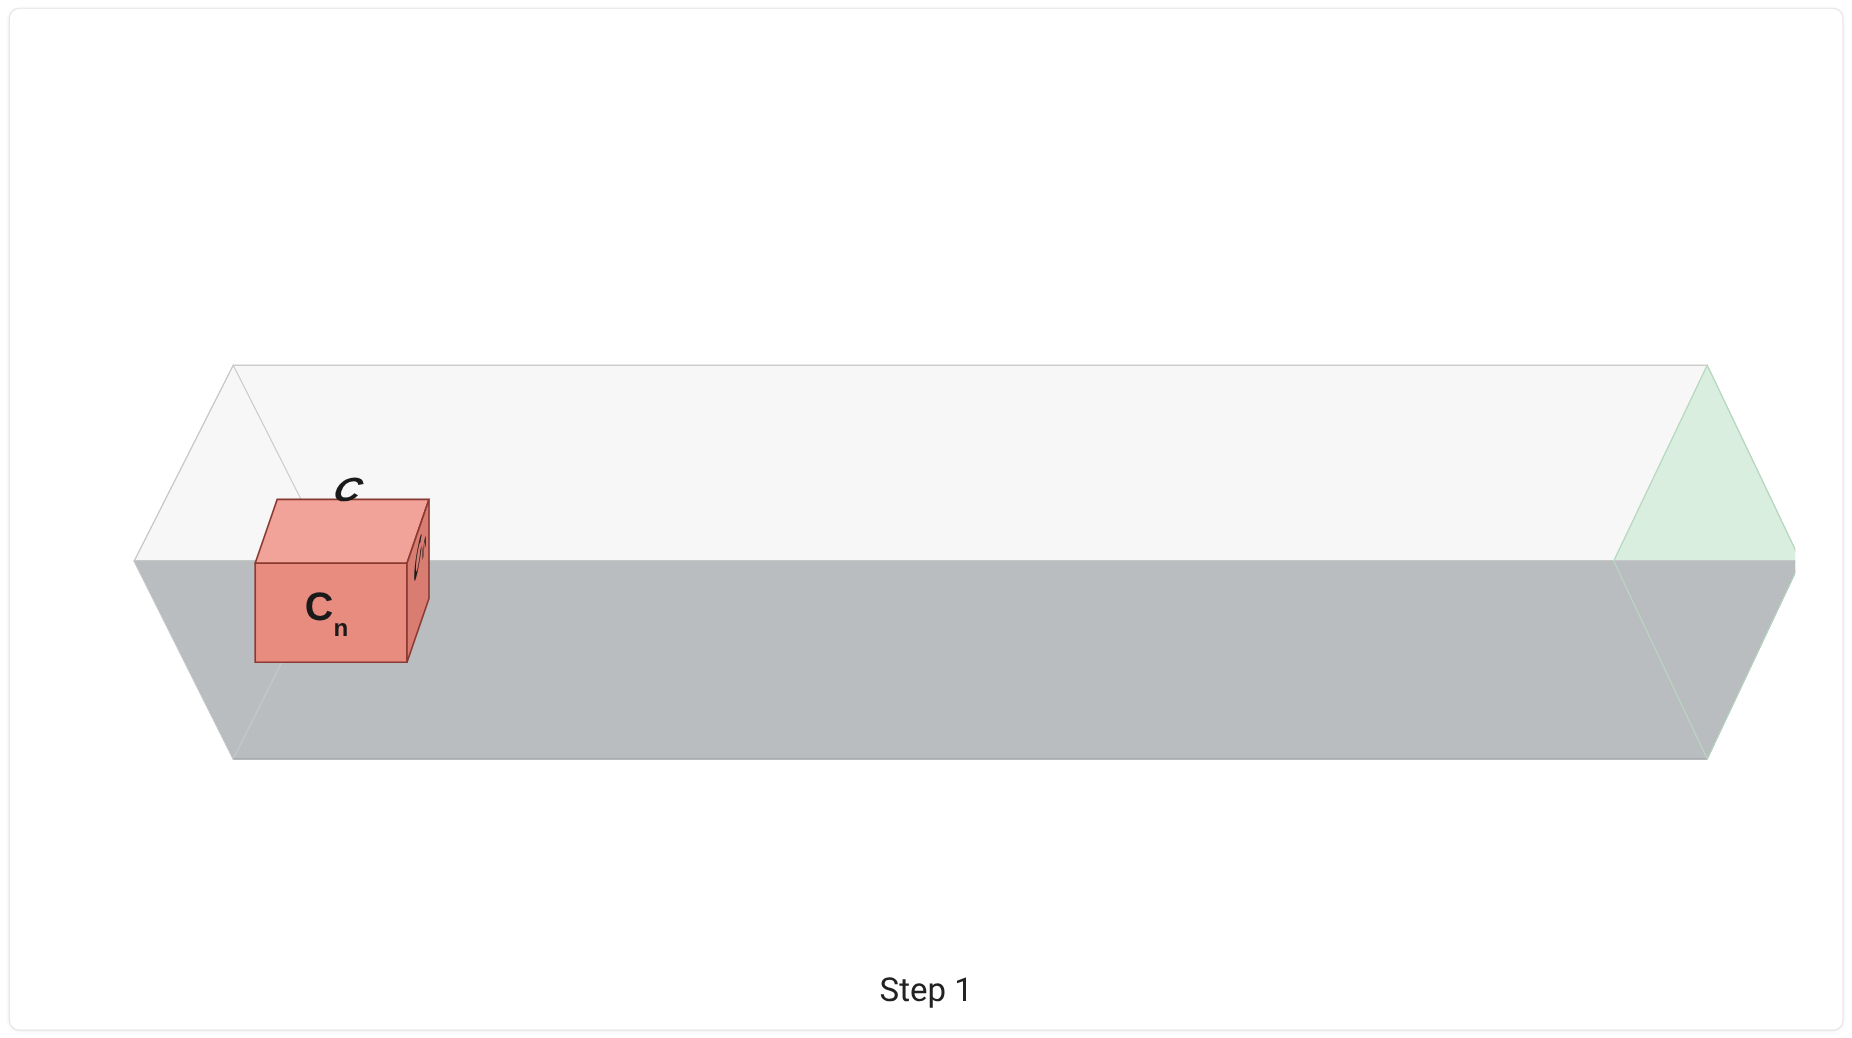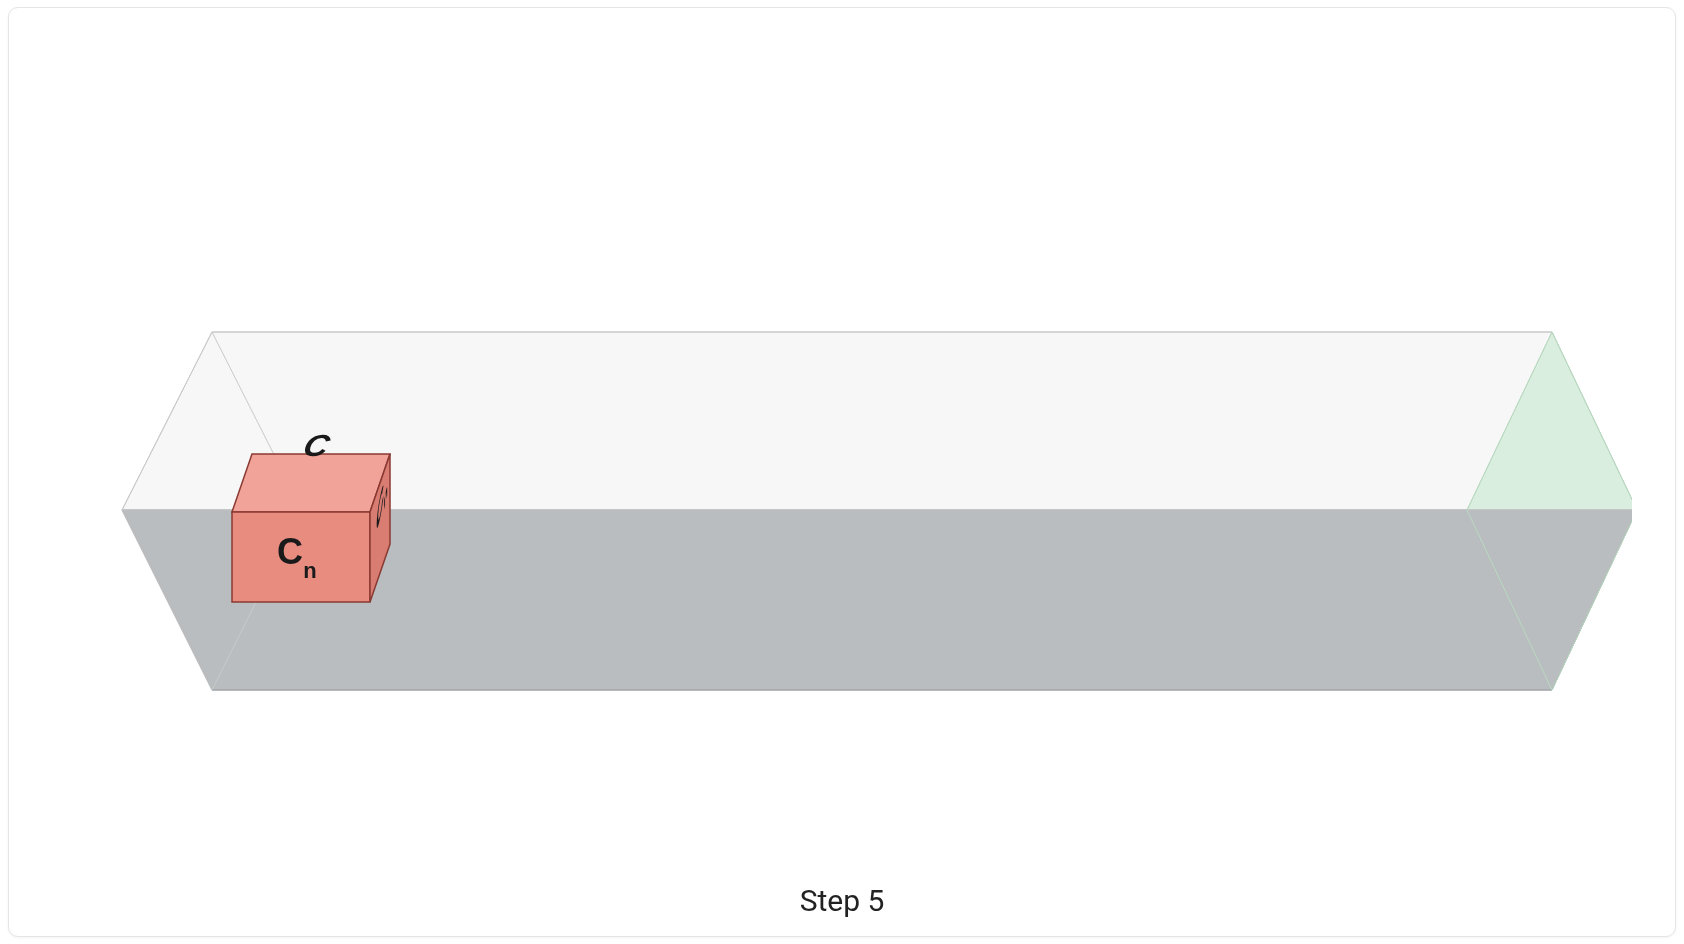--- a/index.html
+++ b/index.html
@@ -89,14 +89,14 @@
 
         <g transform="translate(328,400)">
           <g transform="matrix(0.35,0,0.0,1,0,0)">
             <text x="0" y="6" font-family="Arial, sans-serif" font-size="30" font-weight="800" fill="#1a1a1a" text-anchor="middle" transform="skewY(-60)">C</text>
             <text x="16" y="18" font-family="Arial, sans-serif" font-size="18" font-weight="800" fill="#1a1a1a" text-anchor="middle" transform="skewY(-60)">n</text>
           </g>
         </g>
       </g>
     </svg>
   </div>
-  <div class="caption">Step 5</div>
+  <div class="caption">Step 1</div>
 </div>
 
 </body></html>

